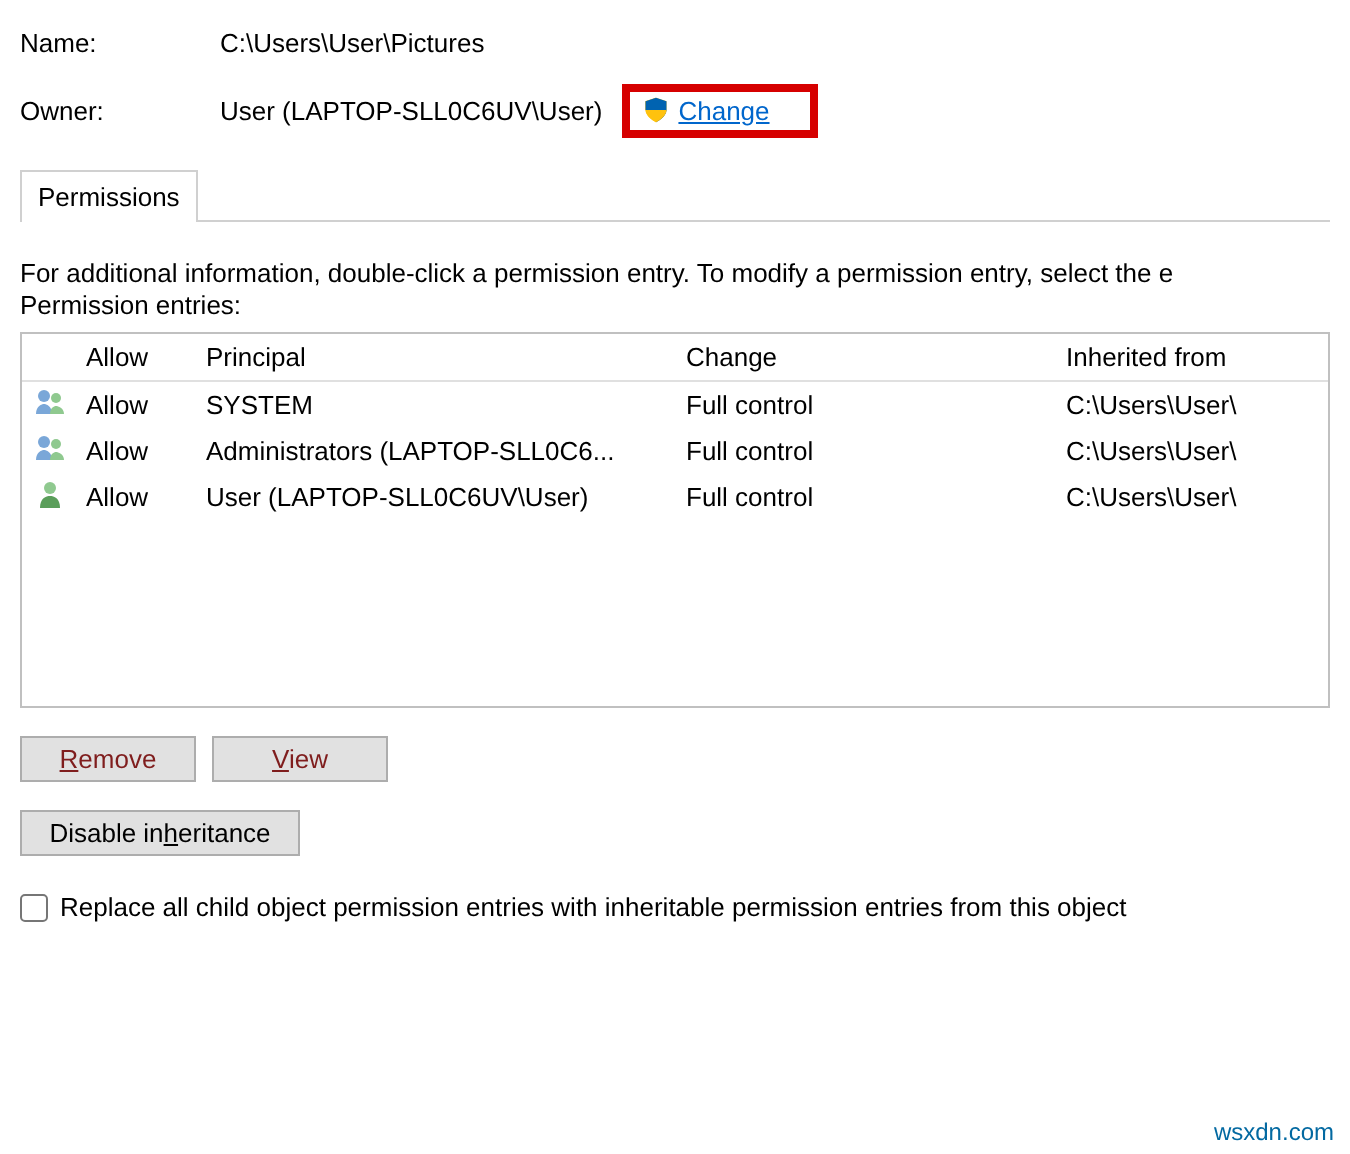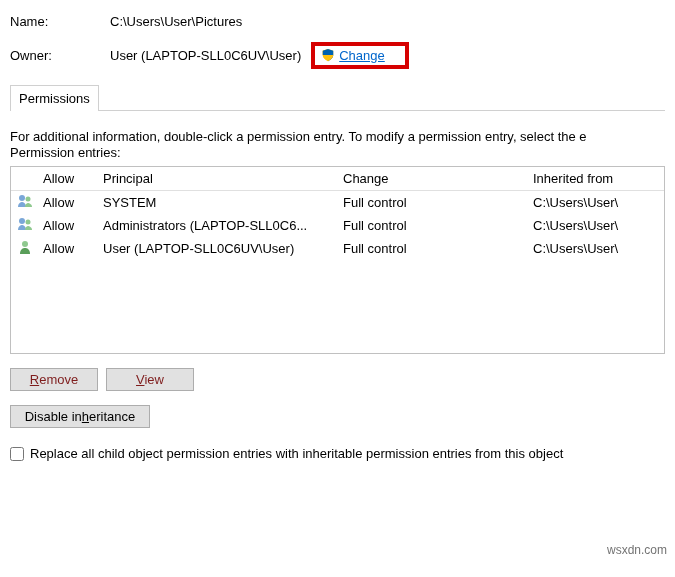--- a/index.html
+++ b/index.html
@@ -137,23 +137,23 @@
       gap: 6px;
       margin-top: 18px;
     }
     .checkbox-row input[type="checkbox"] {
       width: 14px;
       height: 14px;
       margin: 0;
     }
     .watermark {
       position: absolute;
-      bottom: 20px;
+      bottom: 4px;
       right: 8px;
-      color: #737373;
+      color: #0369a1;
       font-size: 12px;
     }
     .underline-char {
       text-decoration: underline;
     }
   </style>
 </head>
 <body>
 
 <div class="info-row">

